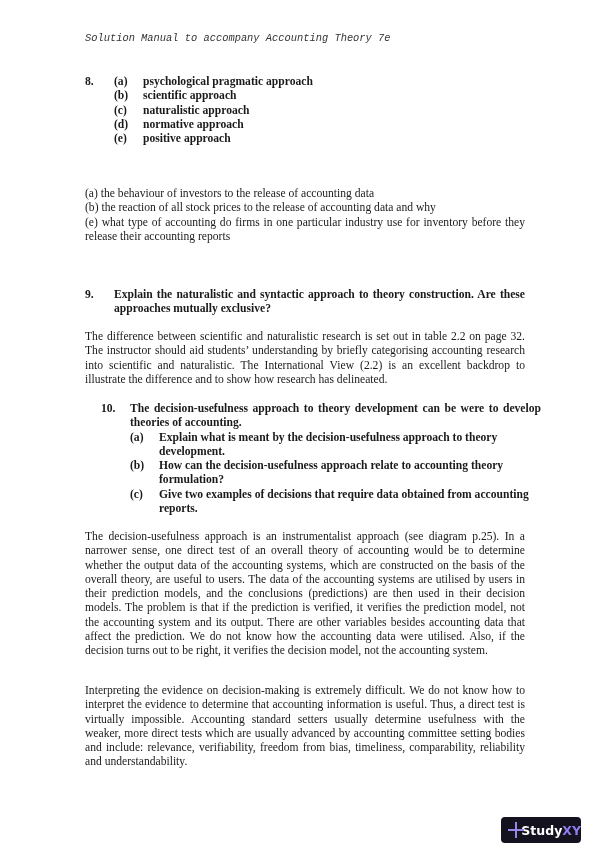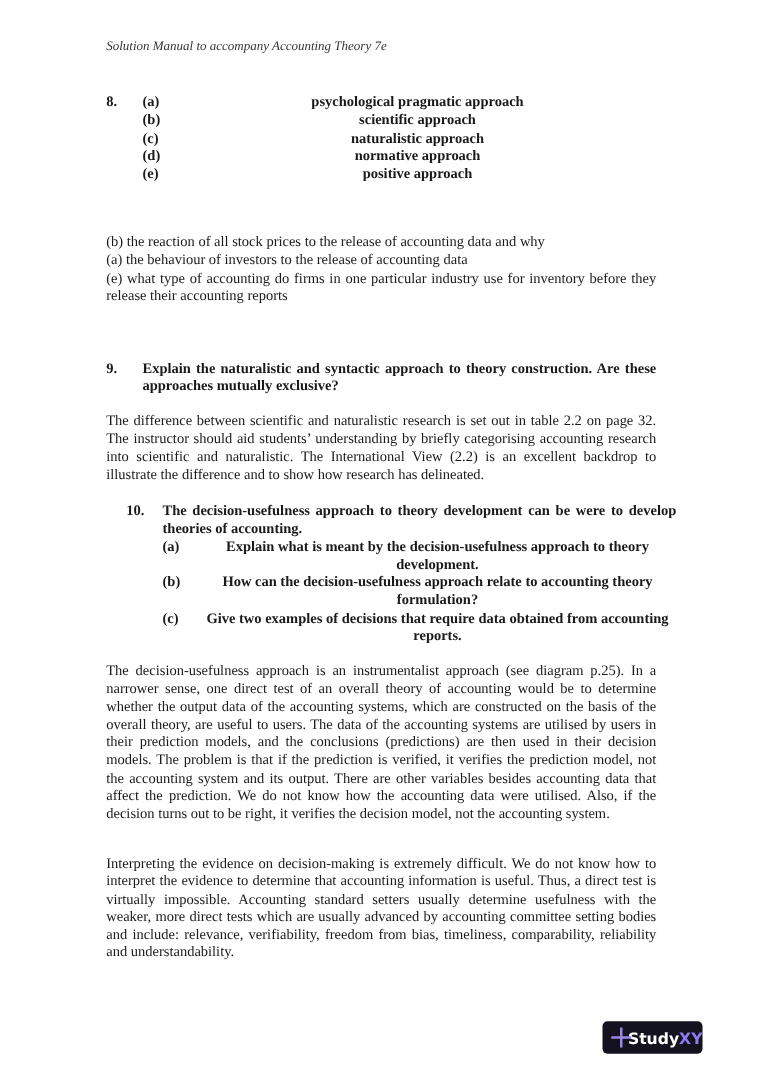--- a/index.html
+++ b/index.html
@@ -1,31 +1,31 @@
 <!DOCTYPE html>
 <html><head>
 <meta charset="utf-8">
 <style>
   html, body { margin: 0; padding: 0; }
   body {
     width: 612px; height: 865px; background: #ffffff; position: relative;
     font-family: "Liberation Serif", serif; color: #1a1a1a; overflow: hidden;
   }
   .page { position: absolute; left: 85px; top: 0; width: 440px; }
-  .header { position: absolute; left: 0; top: 32px; font-style: italic; font-size: 10.4px; color: #333; }
+  .header { position: absolute; left: 0; top: 32px; font-style: italic; font-size: 10.4px; color: #333; font-family: Liberation Mono, monospace; }
   .q { position: absolute; left: 0; width: 440px; font-weight: bold; font-size: 11.6px; line-height: 14.3px; }
   .q .num { position: absolute; left: 0; top: 0; }
   .q .txt { margin-left: 29px; text-align: justify; }
   .q .sub { position: relative; margin-left: 29px; }
   .q .sub .lbl { position: absolute; left: 0; top: 0; }
-  .q .sub .stxt { margin-left: 29px; text-align: center; }
+  .q .sub .stxt { margin-left: 29px; }
   .p { position: absolute; left: 0; width: 440px; font-size: 11.6px; line-height: 14.3px; text-align: justify; }
   .p .line { display: block; }
   .badge {
-    position: absolute; left: 482px; top: 817px; width: 80px; height: 26px;
+    position: absolute; left: 501px; top: 817px; width: 80px; height: 26px;
     background: #14121f; border-radius: 4px; display: flex; align-items: center;
     font-family: "DejaVu Sans", sans-serif; font-weight: bold; font-size: 12.5px; color: #ffffff; gap: 12px;
   }
   .badge .plus { width: 20px; height: 20px; margin-left: 5px; position: relative; }
   .badge .plus::before, .badge .plus::after { content: ""; position: absolute; background: #9a86e8; }
   .badge .plus::before { left: 9px; top: 2px; width: 2px; height: 16px; }
   .badge .plus::after { left: 2px; top: 9px; width: 16px; height: 2px; }
   .badge .xy { color: #8f7cf0; }
 </style>
 </head>
@@ -52,22 +52,22 @@
         <span class="lbl">(d)</span>
         <div class="stxt">normative approach</div>
       </div>
     <div class="sub">
         <span class="lbl">(e)</span>
         <div class="stxt">positive approach</div>
       </div>
   </div>
 
   <div class="p" style="top:187px;">
+    <span class="line">(a) the behaviour of investors to the release of accounting data</span>
     <span class="line">(b) the reaction of all stock prices to the release of accounting data and why</span>
-    <span class="line">(a) the behaviour of investors to the release of accounting data</span>
     <span class="line">(e) what type of accounting do firms in one particular industry use for inventory before they release their accounting reports</span>
   </div>
 
   <div class="q" style="top:288px;">
     <span class="num">9.</span>
     <div class="txt">Explain the naturalistic and syntactic approach to theory construction. Are these approaches mutually exclusive?</div>
   </div>
 
   <div class="p" style="top:330px;">The difference between scientific and naturalistic research is set out in table 2.2 on page 32. The instructor should aid students’ understanding by briefly categorising accounting research into scientific and naturalistic.  The International View (2.2) is an excellent backdrop to illustrate the difference and to show how research has delineated.</div>
 

